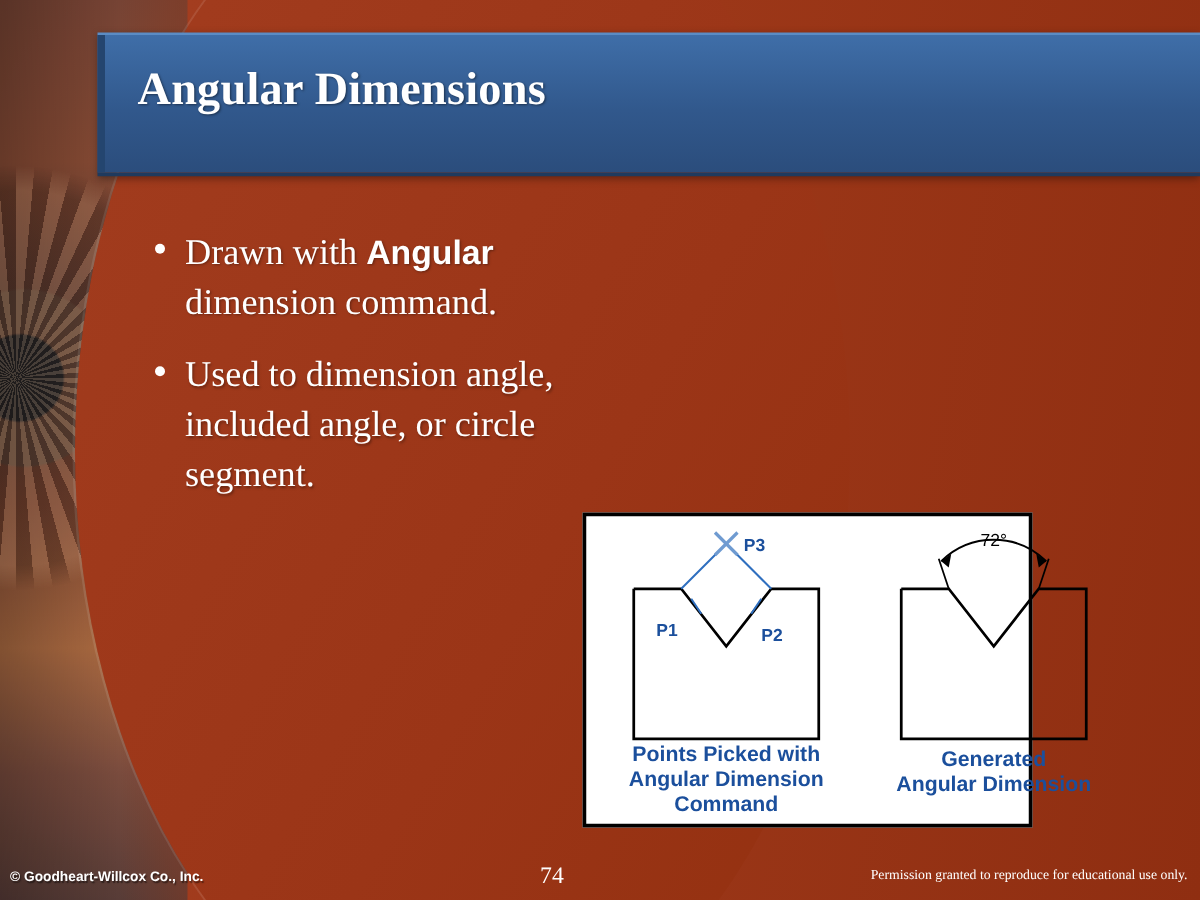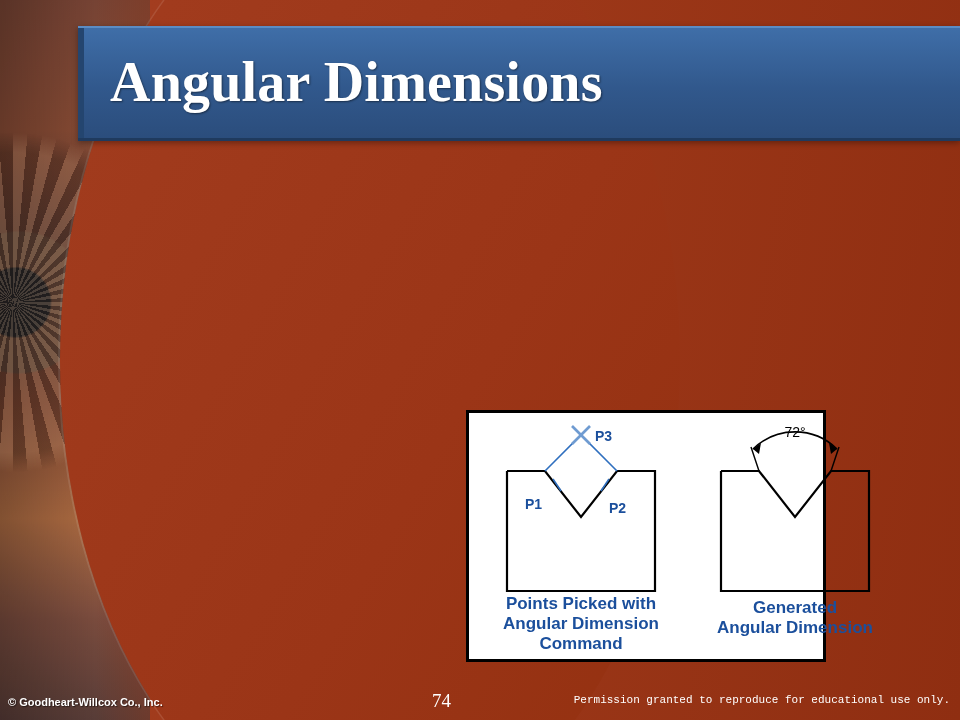--- a/index.html
+++ b/index.html
@@ -85,21 +85,21 @@
     position: absolute;
     left: 0; top: 0; bottom: 0;
     width: 6px;
     background: #24456f;
   }
   .slide-title {
     position: absolute;
     left: 110px;
     top: 50px;
     color: #ffffff;
-    font-size: 56px;
+    font-size: 37px;
     font-weight: bold;
     font-family: "Liberation Serif", serif;
     letter-spacing: 0.2px;
     text-shadow: 1px 1px 2px rgba(0,0,0,0.45);
   }
 
   
   .bullets {
     position: absolute;
     left: 118px;
@@ -152,21 +152,21 @@
     font-family: "Liberation Sans", sans-serif;
     font-size: 11px;
     font-weight: bold;
     text-shadow: 1px 1px 1px rgba(0,0,0,0.5);
   }
   .footer-right {
     position: absolute;
     right: 10px;
     bottom: 14px;
     color: #ffffff;
-    font-family: Liberation Mono, monospace;
+    font-family: Liberation Serif, serif;
     font-size: 11px;
   }
   .page-number {
     position: absolute;
     left: 432px;
     bottom: 8px;
     color: #ffffff;
     font-family: Liberation Serif, serif;
     font-size: 19px;
   }
@@ -181,20 +181,30 @@
   </div>
 
   <div class="curve-right"></div>
   <div class="curve"></div>
 
   <div class="title-bar">
     <div class="accent-left"></div>
   </div>
   <div class="slide-title">Angular Dimensions</div>
 
+  <div class="bullets">
+    <div class="bullet">
+      <span class="dot"></span>
+      <span>Drawn with </span><span class="b-strong">Angular</span><span> dimension command.</span>
+    </div>
+    <div class="bullet">
+      <span class="dot"></span>
+      <span>Used to dimension angle, included angle, or circle segment.</span>
+    </div>
+  </div>
 
   <div class="figure">
     <svg width="438" height="246" viewBox="0 0 438 246">
 
       <polyline points="38,58 38,178 186,178 186,58 148,58 112,104 76,58 38,58" fill="none" stroke="#000000" stroke-width="2.2"></polyline>
 
       <polyline points="76,58 112,22 148,58" fill="none" stroke="#2f6fbf" stroke-width="1.6"></polyline>
 
       <g stroke="#6f9bd1" stroke-width="2.6">
         <line x1="103" y1="13" x2="121" y2="31"></line>

